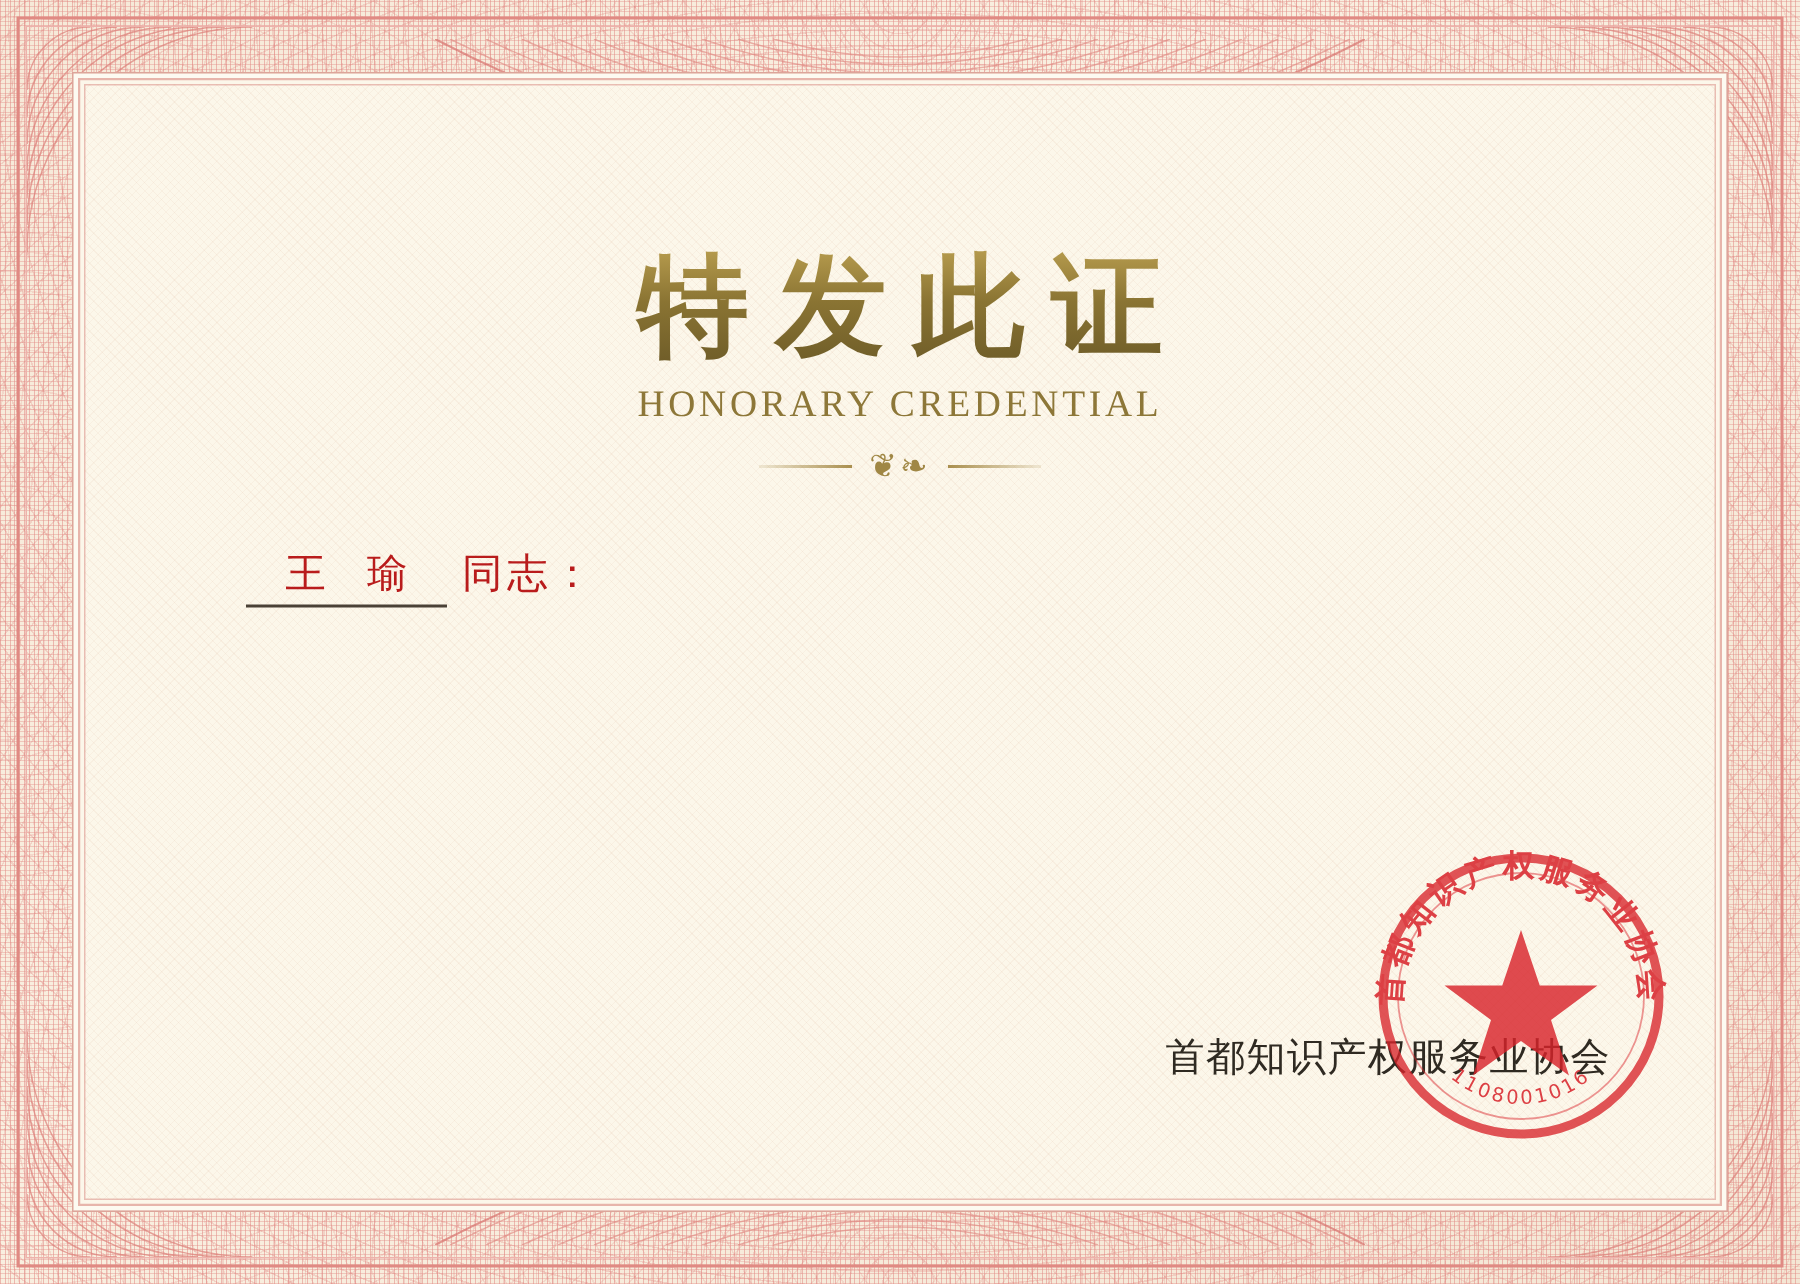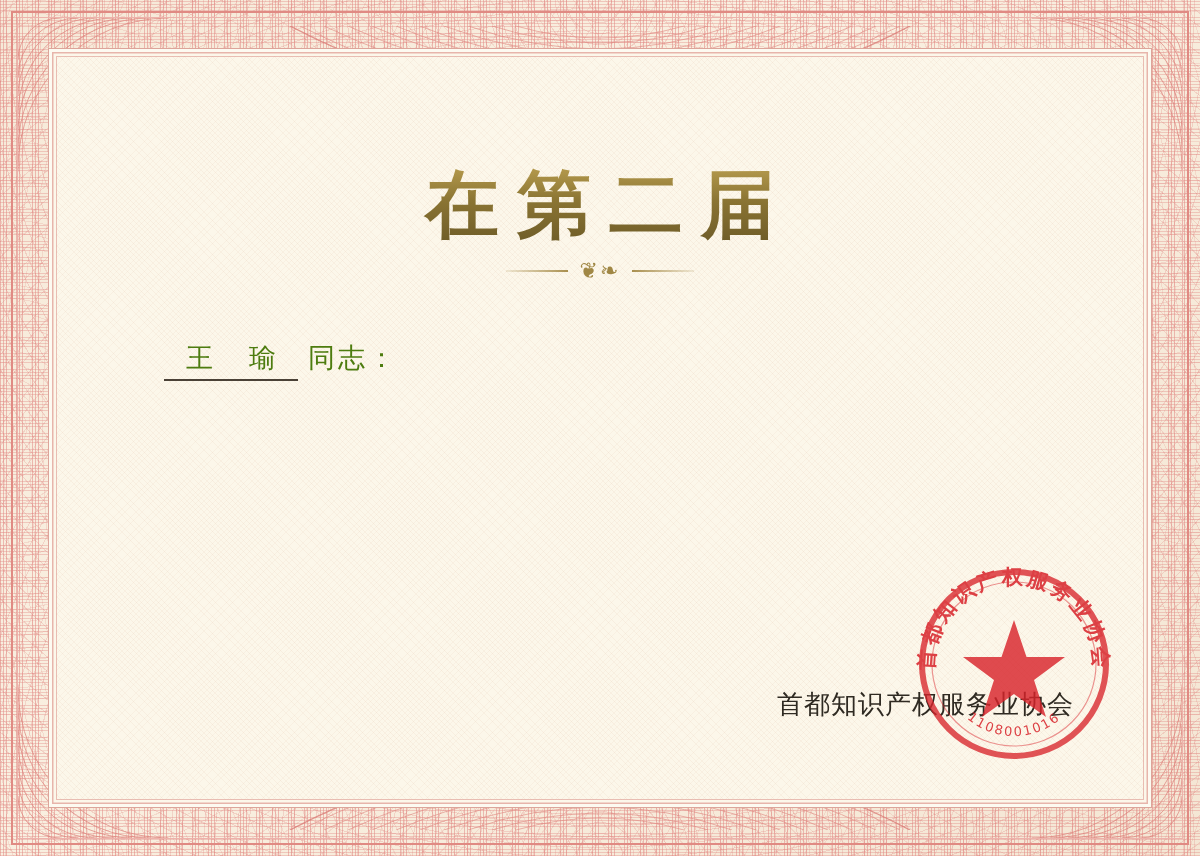--- a/index.html
+++ b/index.html
@@ -181,23 +181,23 @@
     background: linear-gradient(270deg, rgba(169,143,78,0.15), #a98f4e);
   }
   .title-rule .flourish {
     font-size: 22px;
     line-height: 1;
     color: #a08744;
     letter-spacing: 2px;
   }
 
   .body-block {
-    margin-top: 58px;
-    color: #4d7c0f;
-    font-family: Liberation Mono, monospace;
+    margin-top: 42px;
+    color: #b91c1c;
+    font-family: Liberation Sans, sans-serif;
   }
   .salutation {
     font-size: 27px;
     letter-spacing: 2px;
     margin-left: 44px;
   }
   .salutation .name {
     display: inline-block;
     min-width: 122px;
     text-align: center;
@@ -339,21 +339,22 @@
       <path d="M0,60 A60,60 0 0 1 60,0"></path>
       <path d="M0,42 A42,42 0 0 1 42,0"></path>
     </g>
   </svg>
 
   <div class="inner-frame"></div>
   <div class="field-texture"></div>
 
   <div class="content">
 
-    <div class="title-cn">在第二届</div>
+    <div class="title-cn">特发此证</div>
+    <div class="title-en">HONORARY CREDENTIAL</div>
 
     <div class="title-rule">
       <span class="line"></span>
       <span class="flourish">❦❧</span>
       <span class="line right"></span>
     </div>
 
     <div class="body-block">
 
       <div class="salutation">

